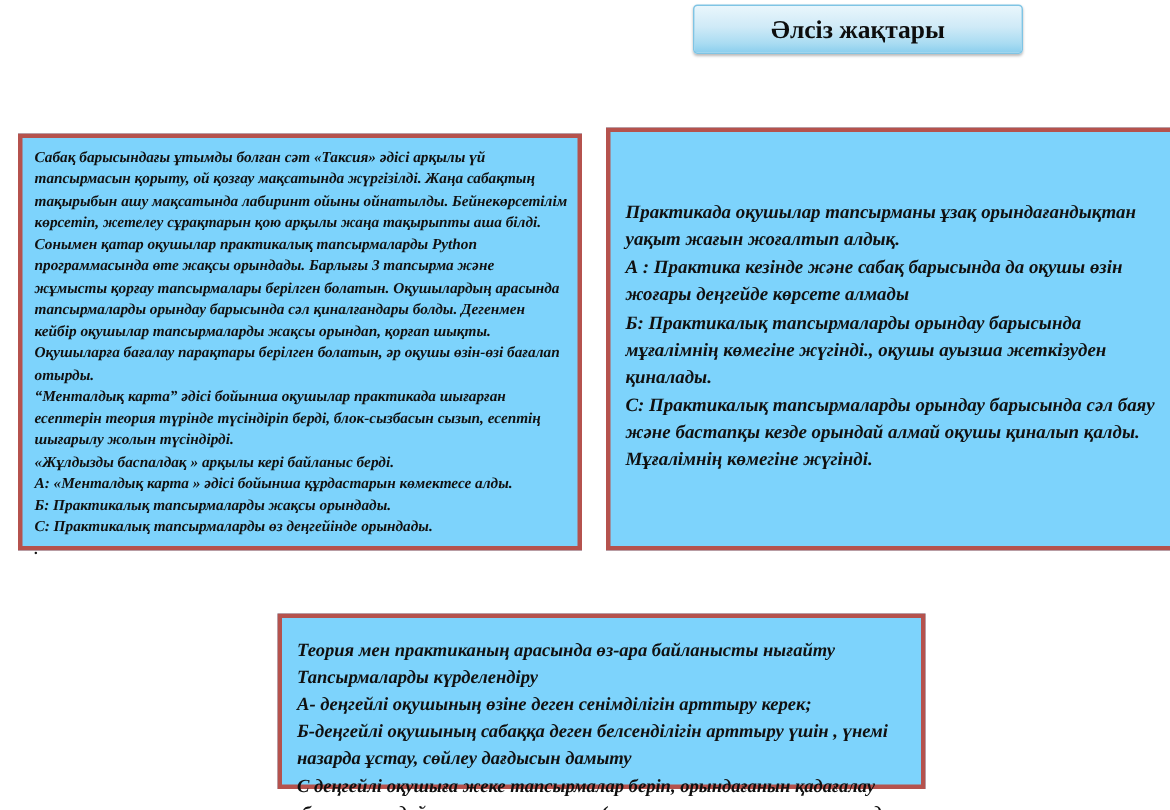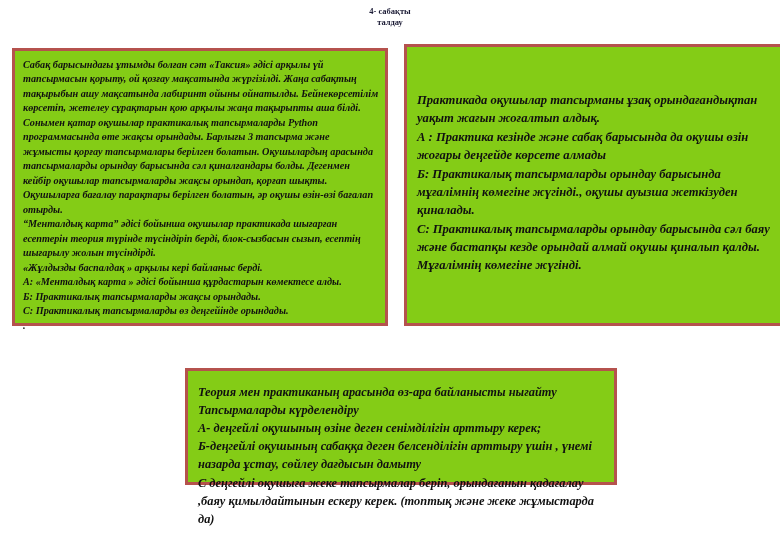--- a/index.html
+++ b/index.html
@@ -74,23 +74,24 @@
     line-height: 1.35;
     color: #1b1b35;
     white-space: pre-line;
     z-index: 7;
   }
 
   
   .panel {
     position: absolute;
     box-sizing: border-box;
-    background: #84cc16;
+    background: #7dd3fc;
     border: 3px solid #b5524d;
     z-index: 2;
+    margin-top: 41px;
   }
 
   #panel-strong {
     left: 12px;
     top: 48px;
     width: 376px;
     height: 278px;
   }
   #panel-weak {
     left: 404px;
@@ -155,18 +156,17 @@
 
   <div class="panel" id="panel-recs">
     <div class="panel-text" id="text-recs">     Теория мен практиканың арасында өз-ара байланысты нығайту
 Тапсырмаларды күрделендіру
 А- деңгейлі оқушының өзіне деген сенімділігін арттыру керек;
 Б-деңгейлі оқушының сабаққа деген белсенділігін арттыру үшін , үнемі назарда ұстау, сөйлеу дағдысын дамыту
 С деңгейлі  оқушыға жеке тапсырмалар беріп, орындағанын қадағалау ,баяу қимылдайтынын ескеру керек. (топтық және жеке жұмыстарда да)</div>
   </div>
 
 
+  <div class="header-box" id="hdr-weak">Әлсіз жақтары</div>
 
 
-  <div id="lesson-caption">4- сабақты
-талдау</div>
 
 </div>
 
 </body></html>

